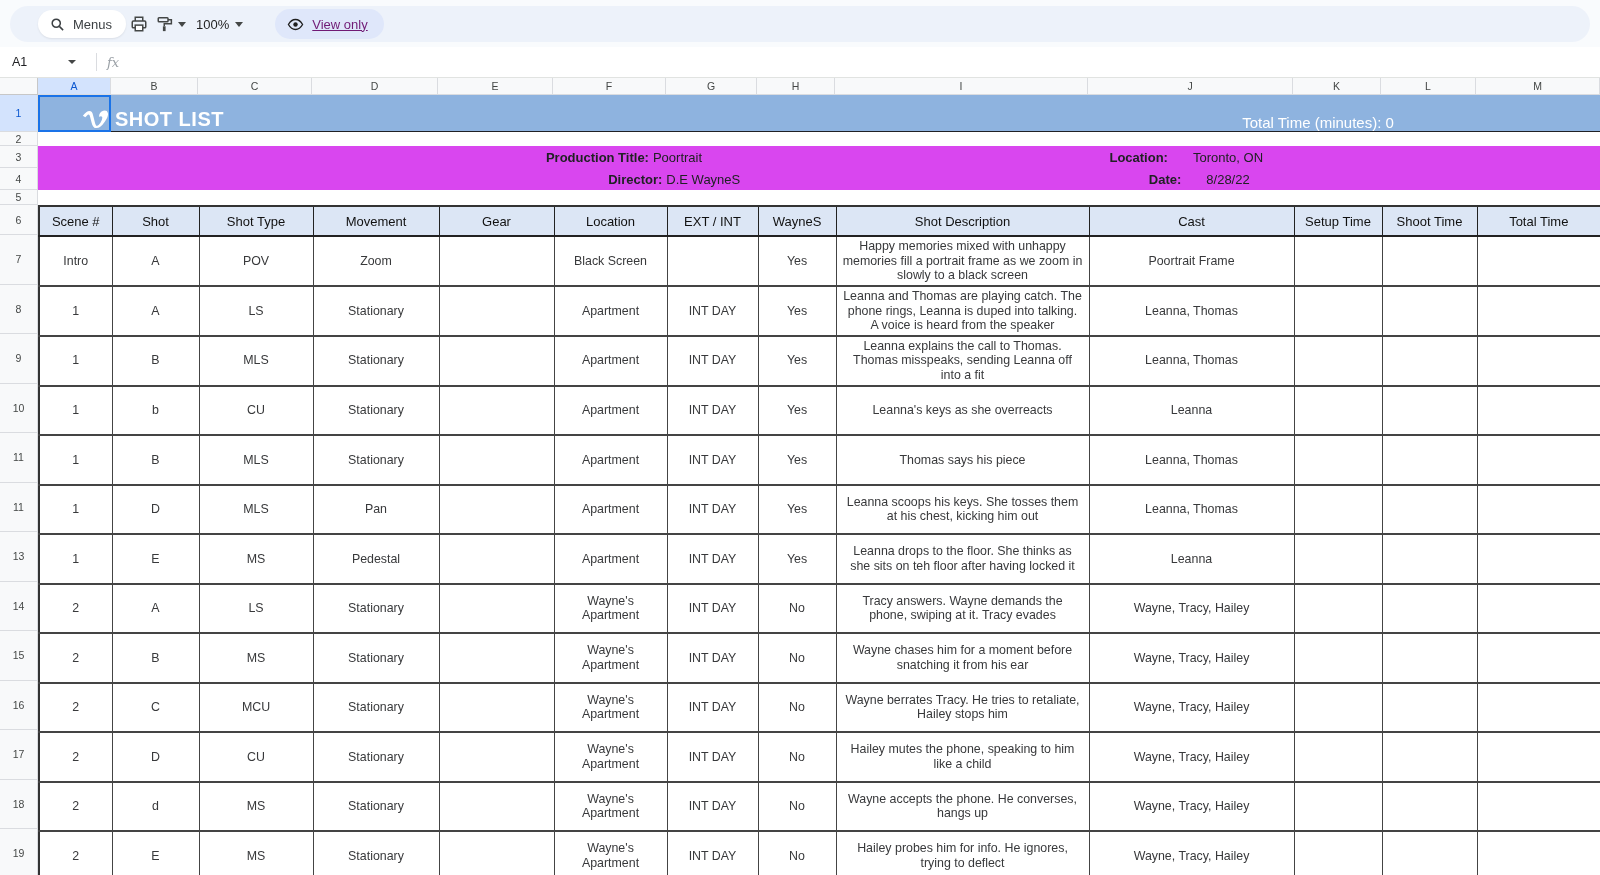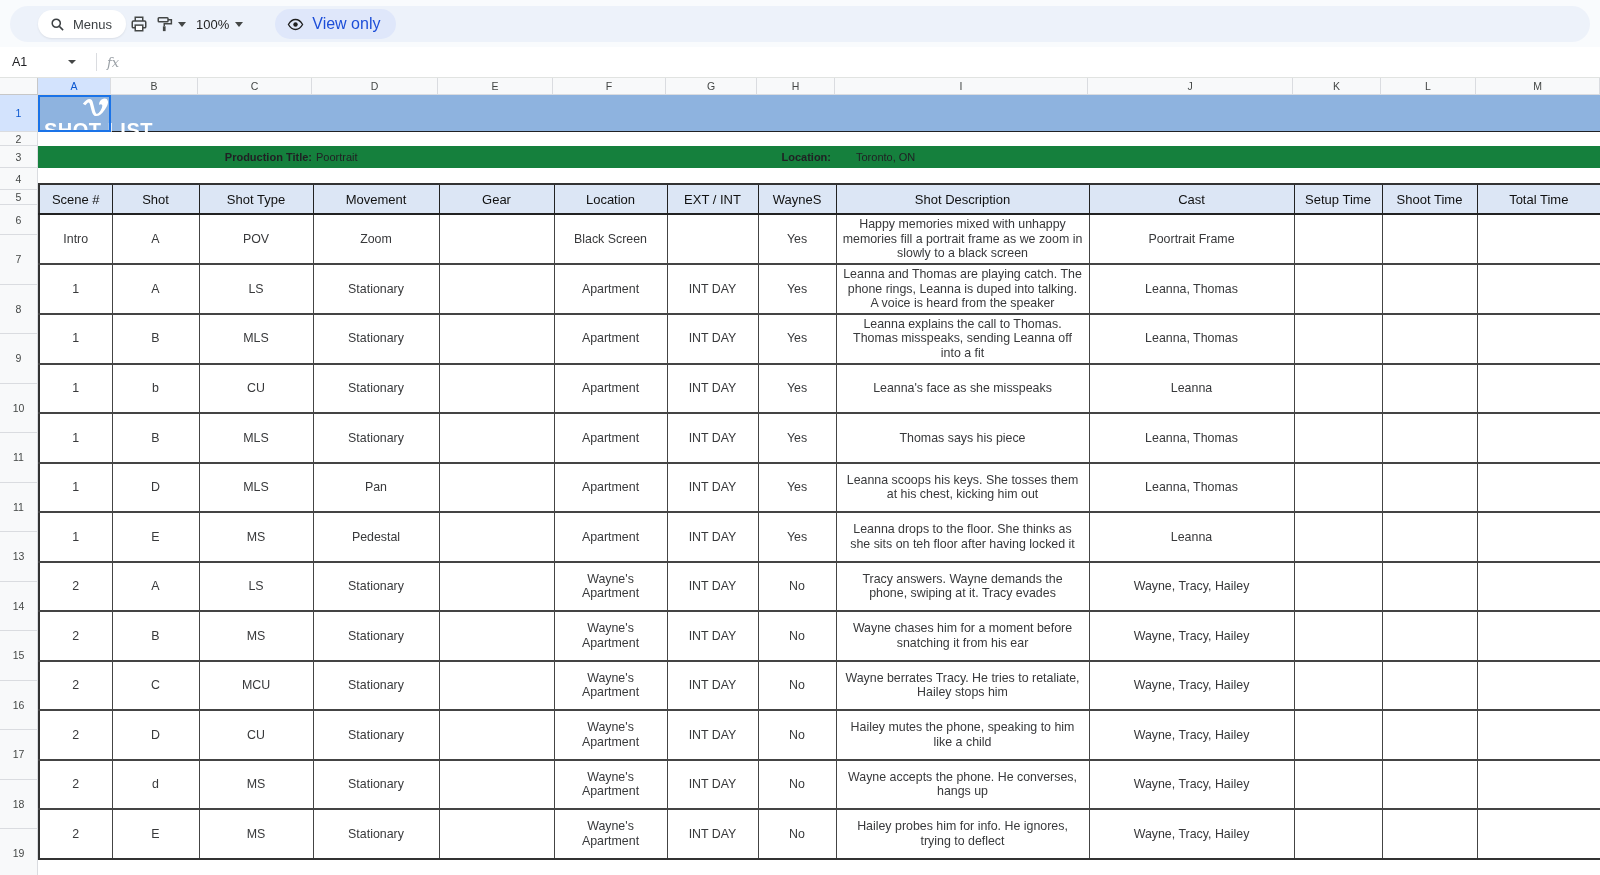--- a/index.html
+++ b/index.html
@@ -9,21 +9,21 @@
 
   
   .toolbar { height:47px; background:#f9fbfd; padding:6px 10px 0 10px; }
   .toolbar-band { height:36px; background:#edf2fa; border-radius:18px; display:flex; align-items:center; padding:0 10px; }
   .menus-pill { display:flex; align-items:center; gap:8px; background:#fff; border-radius:16px; height:28px; padding:0 14px 0 12px; margin-left:18px; box-shadow:0 1px 2px rgba(0,0,0,.08); cursor:pointer; }
   .menus-pill span { font-size:13px; color:#3c4043; }
   .tb-btn { display:flex; align-items:center; gap:4px; padding:4px; border-radius:4px; cursor:pointer; }
   .caret { width:0; height:0; border-left:4px solid transparent; border-right:4px solid transparent; border-top:5px solid #444746; }
   .zoom-ctl { display:flex; align-items:center; gap:6px; font-size:13px; color:#1f1f1f; padding:4px 6px; cursor:pointer; }
   .viewonly-pill { display:flex; align-items:center; gap:8px; background:#dfe7fa; border-radius:15px; height:30px; padding:0 16px 0 12px; margin-left:26px; cursor:pointer; }
-  .viewonly-pill span { font-size:16px; color:#1d4ed8; }
+  .viewonly-pill span { font-size:13px; color:#701a75;text-decoration:underline; }
 
   
   .formula-bar { height:31px; background:#fff; border-bottom:1px solid #e1e3e1; display:flex; align-items:center; }
   .name-box { width:86px; display:flex; align-items:center; justify-content:space-between; padding:0 10px 0 12px; cursor:pointer; }
   .name-box .nb-text { font-size:12.5px; color:#202124; }
   .nb-caret { width:0; height:0; border-left:4px solid transparent; border-right:4px solid transparent; border-top:4px solid #444746; }
   .fb-divider { width:1px; height:18px; background:#dadce0; margin:0 10px; }
   .fx { font-family:"DejaVu Serif", serif; font-style:italic; font-size:13px; color:#9aa0a6; }
 
   
@@ -34,29 +34,29 @@
   .col-h.selected { background:#d3e3fd; color:#0b57d0; }
 
   .body-wrap { display:flex; }
   .gutter { width:38px; flex:0 0 38px; }
   .gutter-cell { background:#f8f9fa; border-right:1px solid #dadce0; border-bottom:1px solid #dadce0; font-size:10.5px; color:#444746; display:flex; align-items:center; justify-content:center; cursor:pointer; }
   .gutter-cell.selected { background:#d3e3fd; color:#0b57d0; }
 
   .content { position:relative; width:1562px; }
 
   
-  .banner { height:37px; background:#8eb3df; border-bottom:1px solid #202124; position:relative; display:flex; align-items:flex-start; cursor:cell;flex-direction:column; }
+  .banner { height:37px; background:#8eb3df; border-bottom:1px solid #202124; position:relative; display:flex; align-items:flex-end; cursor:cell; }
   .vimeo-badge { margin-left:44px; display:flex; align-items:center; }
   .banner-title { color:#fff; font-size:20px; font-weight:bold; letter-spacing:.5px; margin-left:6px; }
   .banner-total { position:absolute; left:1050px; width:460px; text-align:center; color:#fff; font-size:15px; }
   .a1-selection { position:absolute; left:0; top:0; width:73px; height:37px; border:2px solid #1a73e8; pointer-events:none; }
 
   
   .spacer-row { background:#fff; }
-  .info-row { display:flex; background:#15803d; font-size:11px; color:#202124; align-items:center; cursor:cell; }
+  .info-row { display:flex; background:#d946ef; font-size:13px; color:#202124; align-items:center; cursor:cell;justify-content:center; }
   .info-label-l { width:274px; text-align:right; font-weight:bold; }
   .info-value-l { padding-left:4px; width:320px; text-align:left; }
   .info-label-r { width:199px; text-align:right; font-weight:bold; }
   .info-value-r { padding-left:4px; text-align:left;margin-left:21px; }
 
   
   table.shot { border-collapse:collapse; table-layout:fixed; width:1562px; border:2px solid #333; }
   table.shot th { background:#dce6f5; font-weight:normal; font-size:13px; color:#111; border:1px solid #222; border-bottom:2px solid #222; height:30px; padding:0 2px; cursor:cell; }
   table.shot td { background:#fff; font-size:12.4px; color:#38393b; border:1px solid #444; border-top-width:2px; text-align:center; vertical-align:middle; padding:2px 6px; line-height:1.18; height:49.5px; overflow:hidden; cursor:cell; }
 </style>
@@ -157,32 +157,39 @@
 
       <div class="content">
 
         <div class="banner">
           <span class="vimeo-badge">
             <svg width="27" height="24" viewBox="0 0 32 28">
                 <path fill="#ffffff" d="M1 10.2 Q5.2 4.6 8.8 4.6 Q12.2 4.6 13.2 9.8 L15.6 19.4 Q16.4 22.2 17.6 22.2 Q19.2 22.2 21.7 18.6 Q24.1 15.1 24.1 12.6 Q24.1 10.3 21.5 10.9 L20.1 11.2 Q20.7 5.4 25.2 4.3 Q29.7 3.2 30.7 6.8 Q31.7 10.4 27 17.2 Q21.9 24.8 16.9 24.8 Q12.9 24.8 11.4 18.3 L9.4 10.7 Q8.9 8.7 7.9 8.7 Q7 8.7 5.4 10.3 L3.9 11.9 Z"></path>
               </svg>
           </span>
           <span class="banner-title">SHOT LIST</span>
+          <span class="banner-total">Total Time (minutes):  0</span>
           <span class="a1-selection"></span>
         </div>
 
         <div class="spacer-row" style="height:14px"></div>
 
         <div class="info-row" style="height:22px">
           <span class="info-label-l">Production Title:</span>
           <span class="info-value-l">Poortrait</span>
           <span class="info-label-r">Location:</span>
           <span class="info-value-r">Toronto, ON</span>
         </div>
 
+        <div class="info-row" style="height:22px">
+          <span class="info-label-l">Director:</span>
+          <span class="info-value-l">D.E WayneS</span>
+          <span class="info-label-r">Date:</span>
+          <span class="info-value-r">8/28/22</span>
+        </div>
 
         <div class="spacer-row" style="height:15px"></div>
 
         <table class="shot">
           <colgroup>
               <col style="width: 73px;">
               <col style="width: 87px;">
               <col style="width: 114px;">
               <col style="width: 126px;">
               <col style="width: 115px;">
@@ -260,21 +267,21 @@
   </tr>
               <tr>
     <td>1</td>
     <td>b</td>
     <td>CU</td>
     <td>Stationary</td>
     <td></td>
     <td>Apartment</td>
     <td>INT DAY</td>
     <td>Yes</td>
-    <td>Leanna's face as she misspeaks</td>
+    <td>Leanna's keys as she overreacts</td>
     <td>Leanna</td>
     <td></td>
     <td></td>
     <td></td>
   </tr>
               <tr>
     <td>1</td>
     <td>B</td>
     <td>MLS</td>
     <td>Stationary</td>

